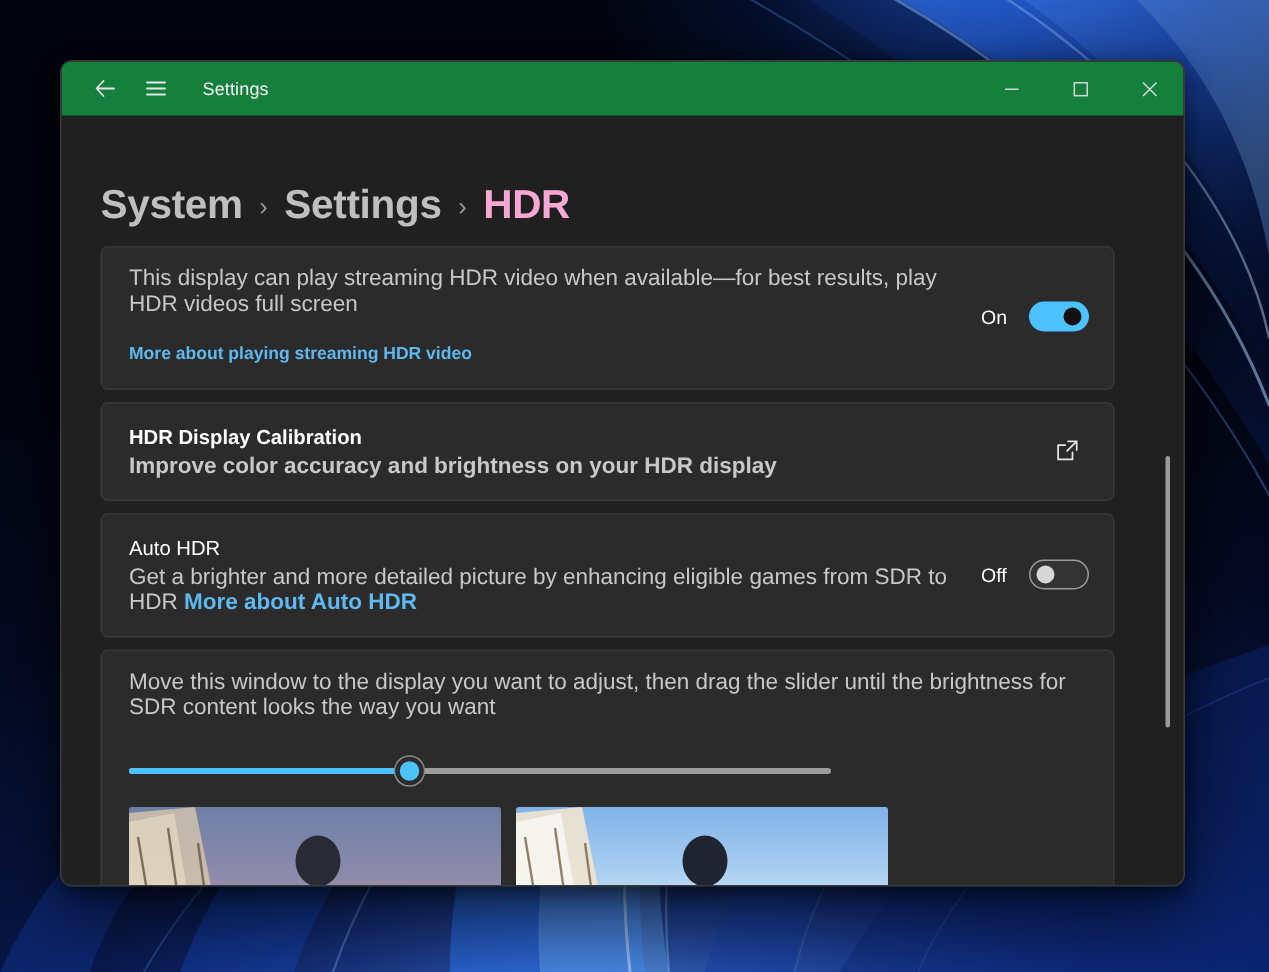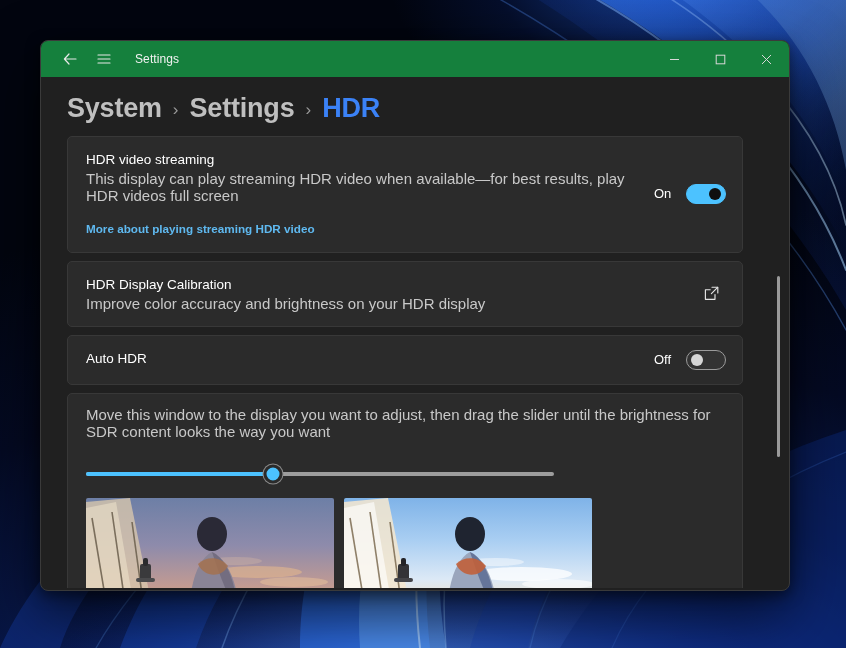--- a/index.html
+++ b/index.html
@@ -84,21 +84,21 @@
     padding: 16px 0 12px 26px;
     text-align: right;
   }
   .crumb {
     font-size: 27px;
     font-weight: 600;
     color: #bfbfbf;
     cursor: pointer;
     letter-spacing: -.2px;
   }
-  .crumb.current { color: #3b82f6; cursor: default; }
+  .crumb.current { color: #f9a8d4; cursor: default; margin-top: 28px; }
   .crumb-sep {
     font-size: 17px;
     color: #9a9a9a;
     position: relative;
     top: -2px;
   }
 
   
   .content {
     position: relative;
@@ -110,21 +110,21 @@
   .card {
     background: #2b2b2b;
     border: 1px solid #383838;
     border-radius: 5px;
     margin-bottom: 8px;
     padding: 13px 16px 14px 18px;
     display: flex;
     align-items: center;
     gap: 12px;
   }
-  .card.clickable { cursor: pointer; }
+  .card.clickable { cursor: pointer; font-weight: bold; }
   .card-text { flex: 1 1 auto; min-width: 0; }
   .card-title {
     font-size: 13.5px;
     color: #ffffff;
     line-height: 19px;
     margin-bottom: 2px;
   }
   .card-desc {
     font-size: 15px;
     color: #c8c8c8;
@@ -358,21 +358,20 @@
       <span class="crumb-sep">›</span>
       <span class="crumb">Settings</span>
       <span class="crumb-sep">›</span>
       <span class="crumb current">HDR</span>
     </div>
 
     <div class="content">
 
       <div class="card">
         <div class="card-text">
-          <div class="card-title">HDR video streaming</div>
           <div class="card-desc">This display can play streaming HDR video when available—for best results, play HDR videos full screen</div>
           <span class="link-line">More about playing streaming HDR video</span>
         </div>
         <div class="toggle-wrap">
           <span class="toggle-state">On</span>
           <div class="switch on">
             <div class="knob"></div>
           </div>
         </div>
       </div>
@@ -387,20 +386,21 @@
             <path d="M9 2.2 H14.8 V8" fill="none" stroke="currentColor" stroke-width="1.15" stroke-linecap="round" stroke-linejoin="round"></path>
             <path d="M14.6 2.4 L8.4 8.6" fill="none" stroke="currentColor" stroke-width="1.15" stroke-linecap="round"></path>
             <path d="M12 9.6 V14.3 H2.4 V4.7 H7.2" fill="none" stroke="currentColor" stroke-width="1.15" stroke-linecap="round" stroke-linejoin="round"></path>
           </svg>
         </div>
       </div>
 
       <div class="card">
         <div class="card-text">
           <div class="card-title">Auto HDR</div>
+          <div class="card-desc"><span>Get a brighter and more detailed picture by enhancing eligible games from SDR to HDR </span><span class="inline-link">More about Auto HDR</span></div>
         </div>
         <div class="toggle-wrap">
           <span class="toggle-state">Off</span>
           <div class="switch off">
             <div class="knob"></div>
           </div>
         </div>
       </div>
 
       <div class="card column">

